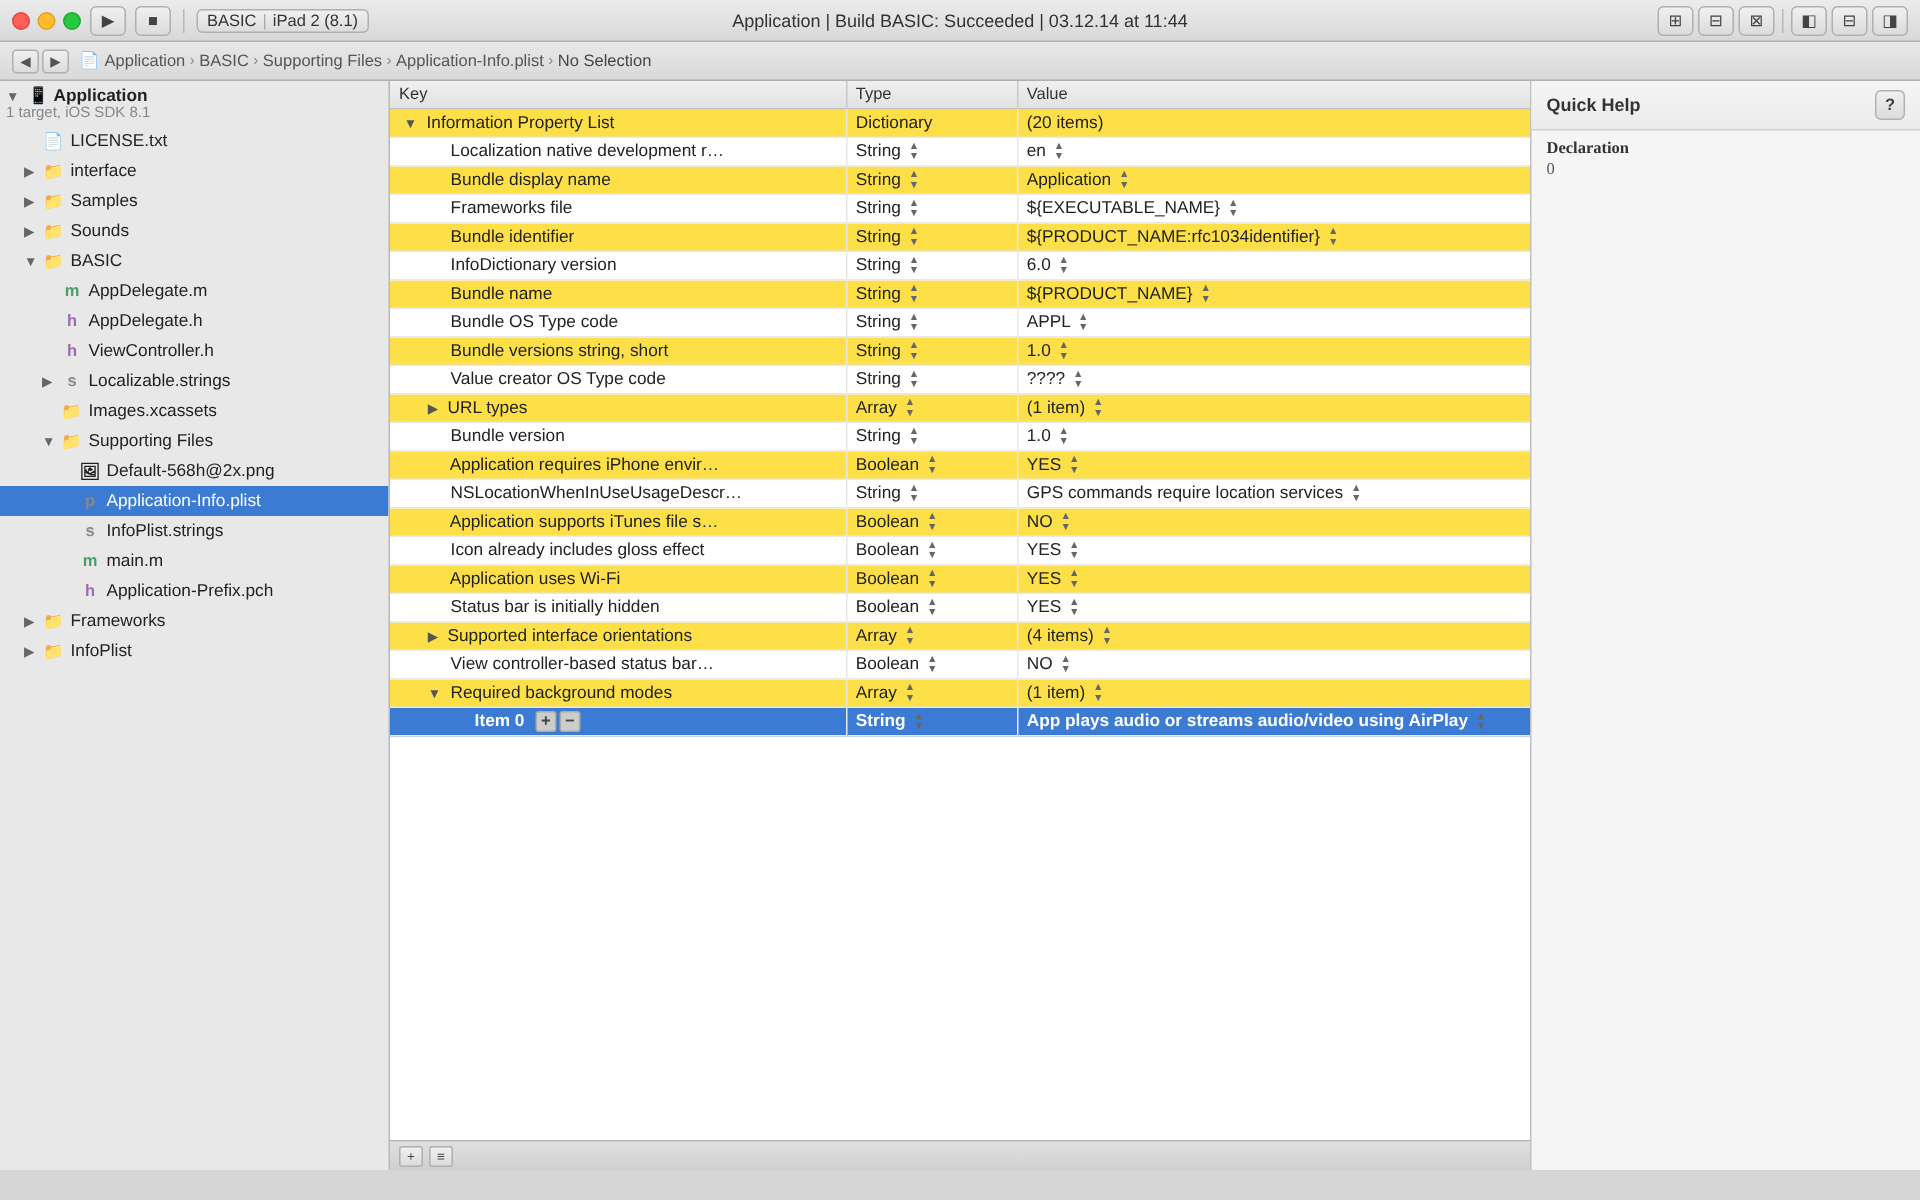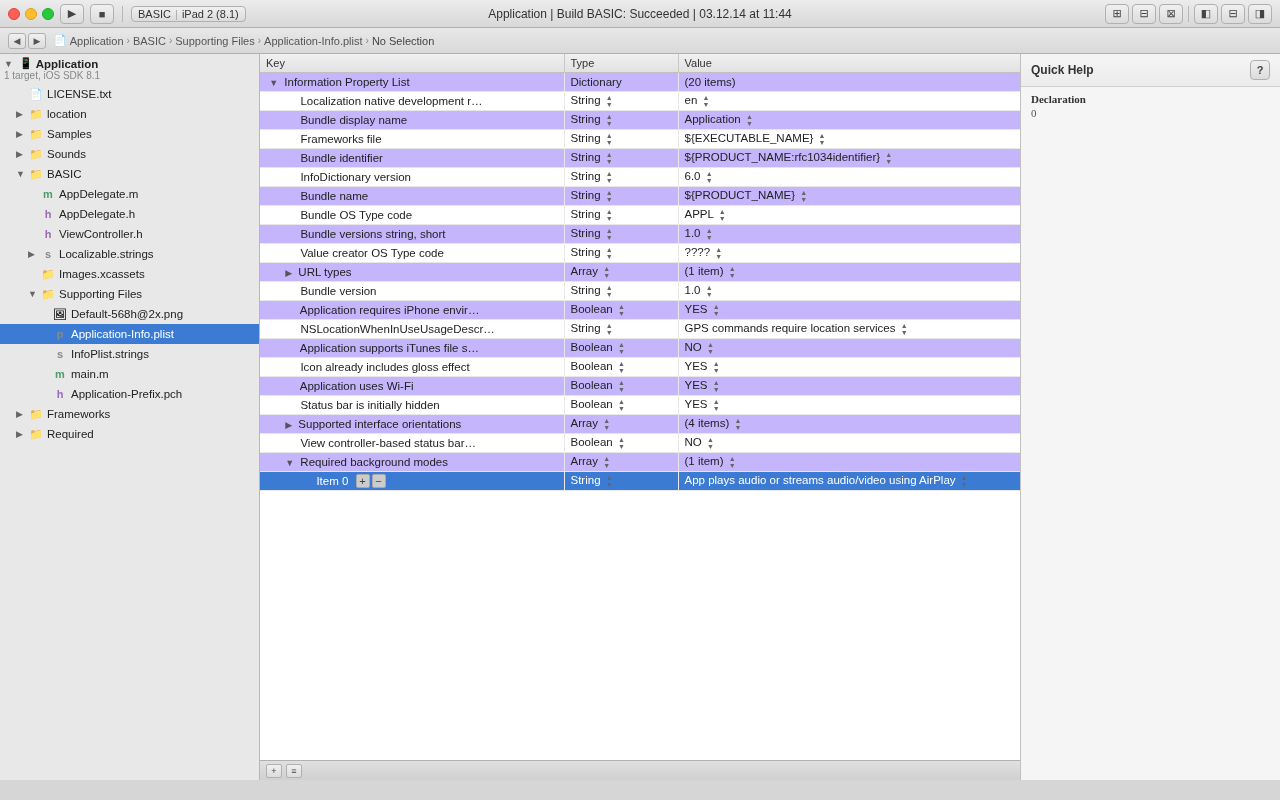--- a/index.html
+++ b/index.html
@@ -133,23 +133,23 @@
       font-weight: 500;
       color: #333;
       border-right: 1px solid #c8c8c8;
       font-size: 11px;
     }
     thead th:last-child { border-right: none; }
 
     tbody tr {
       border-bottom: 1px solid #e8e8e8;
     }
-    tbody tr.selected-row { background: #3b7bd4; color: white; }
+    tbody tr.selected-row { background: #3b7bd4; color: white; font-weight: bold; }
     tbody tr.selected-row td { color: white; }
-    tbody tr.alt { background: #c4b5fd; padding-left: 44px; }
+    tbody tr.alt { background: #fde047; padding-left: 44px; }
 
     tbody td {
       padding: 2px 6px;
       color: #222;
       border-right: 1px solid #e8e8e8;
       height: 19px;
     }
     tbody td:last-child { border-right: none; }
 
     .key-col { width: 40%; }
@@ -287,21 +287,21 @@
 
     <div id="sidebar-items">
         <div class="sidebar-item" style="padding-left: 16px;">
           <span class="arrow"></span>
           <span class="icon" style="color:;font-size:11px;font-weight:600;">📄</span>
           <span class="label">LICENSE.txt</span>
         </div>
         <div class="sidebar-item" style="padding-left: 16px;">
           <span class="arrow">▶</span>
           <span class="icon" style="color:;font-size:11px;font-weight:600;">📁</span>
-          <span class="label">location</span>
+          <span class="label">interface</span>
         </div>
         <div class="sidebar-item" style="padding-left: 16px;">
           <span class="arrow">▶</span>
           <span class="icon" style="color:;font-size:11px;font-weight:600;">📁</span>
           <span class="label">Samples</span>
         </div>
         <div class="sidebar-item" style="padding-left: 16px;">
           <span class="arrow">▶</span>
           <span class="icon" style="color:;font-size:11px;font-weight:600;">📁</span>
           <span class="label">Sounds</span>
@@ -367,21 +367,21 @@
           <span class="label">Application-Prefix.pch</span>
         </div>
         <div class="sidebar-item" style="padding-left: 16px;">
           <span class="arrow">▶</span>
           <span class="icon" style="color:;font-size:11px;font-weight:600;">📁</span>
           <span class="label">Frameworks</span>
         </div>
         <div class="sidebar-item" style="padding-left: 16px;">
           <span class="arrow">▶</span>
           <span class="icon" style="color:;font-size:11px;font-weight:600;">📁</span>
-          <span class="label">Required</span>
+          <span class="label">InfoPlist</span>
         </div>
       </div>
   </div>
 
   <div id="content">
     <div id="plist-table">
       <table>
         <thead>
           <tr>
             <th class="key-col">Key</th>

